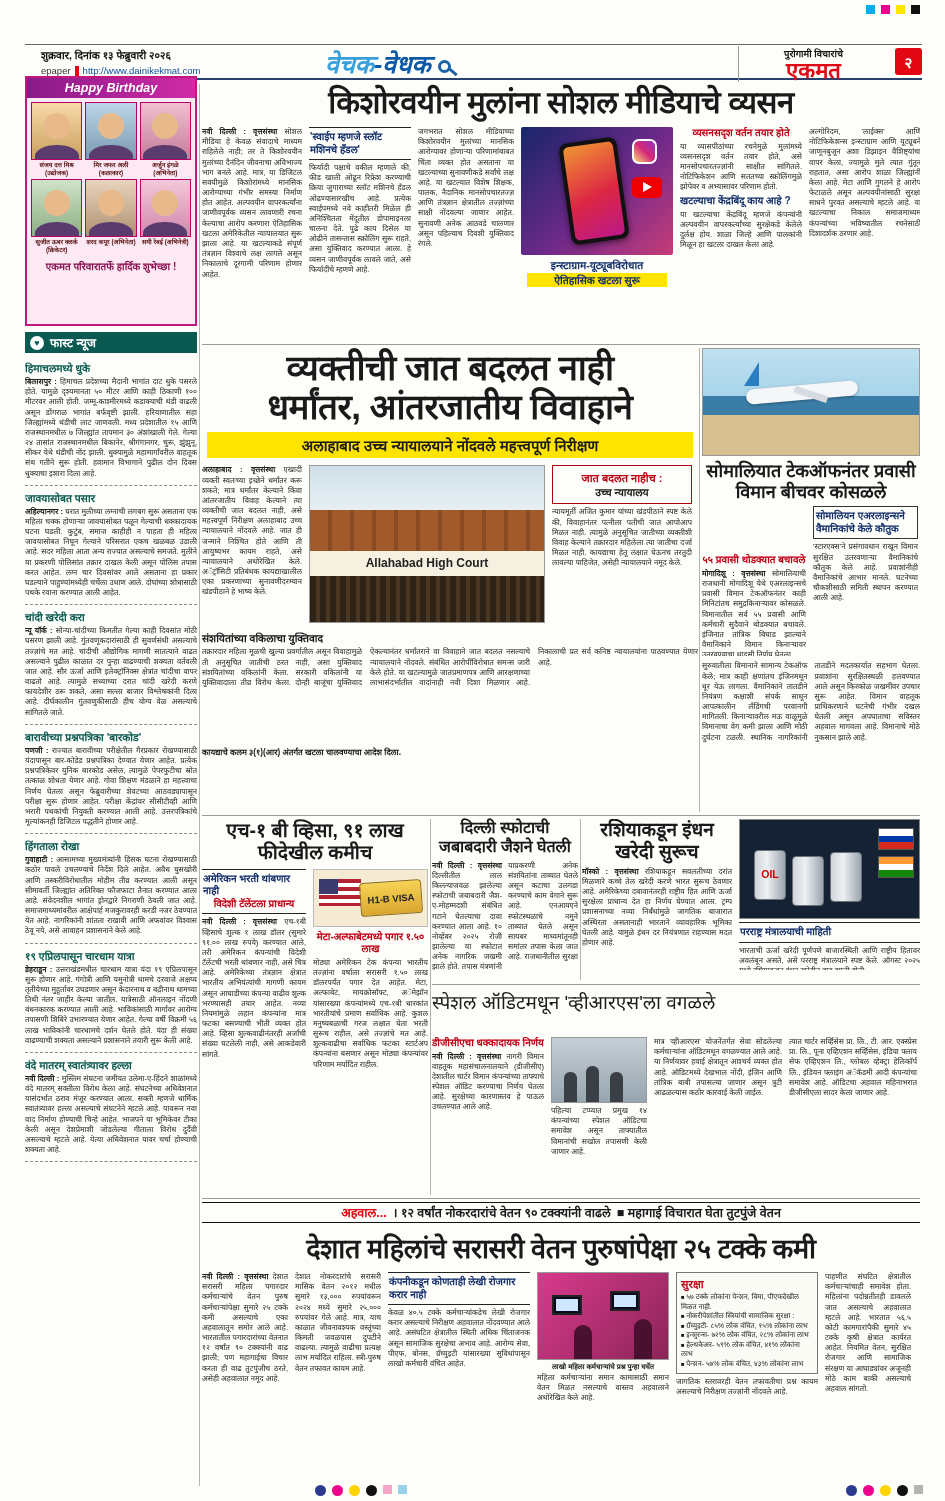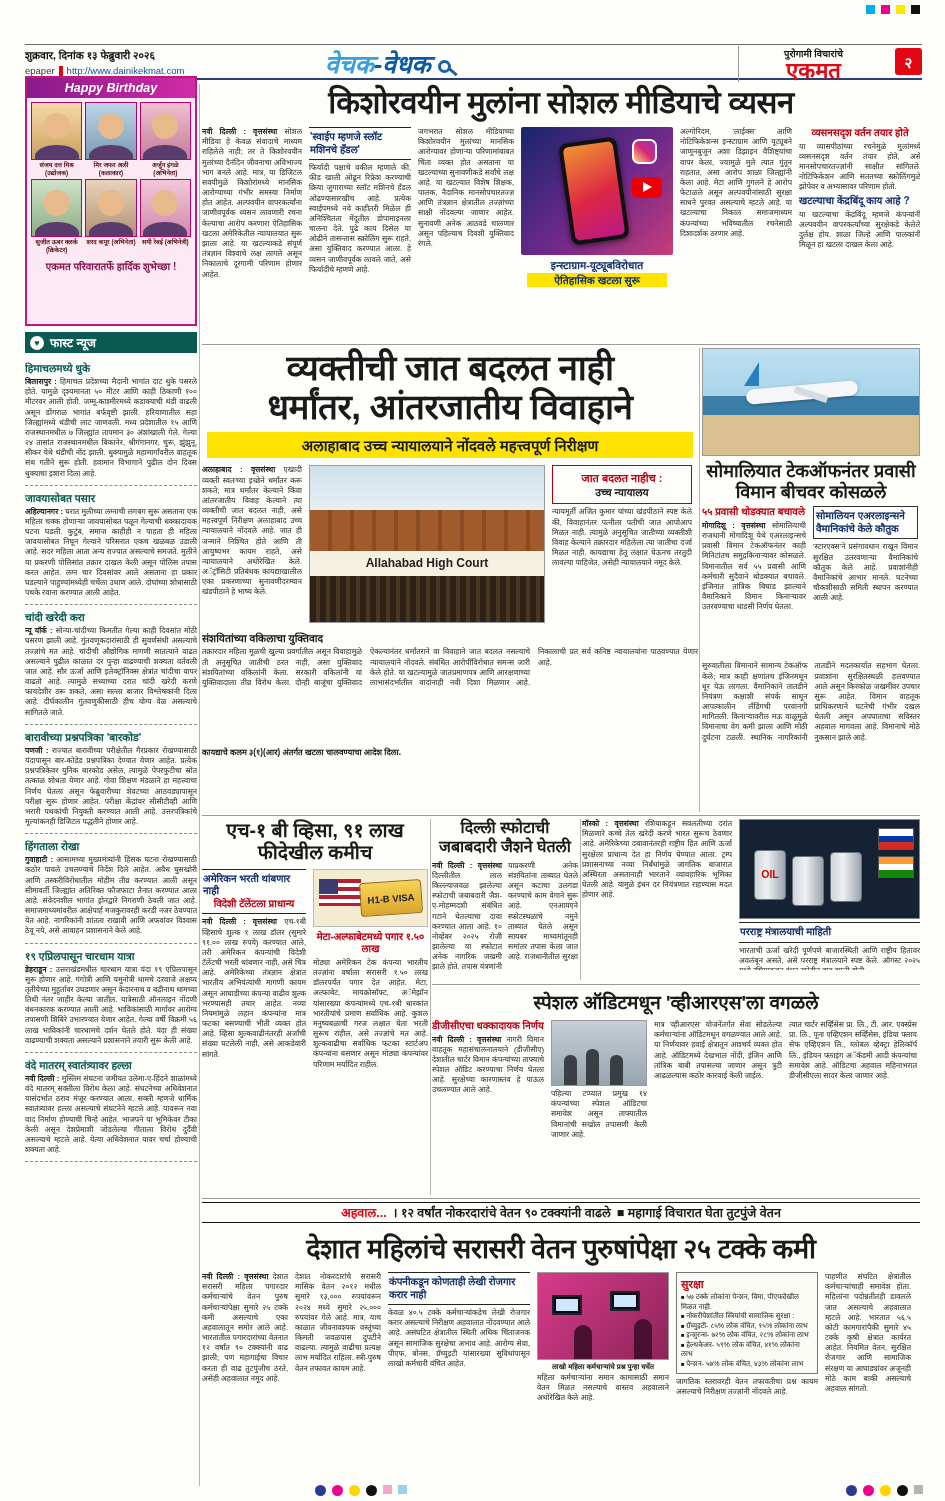--- a/index.html
+++ b/index.html
@@ -14,21 +14,21 @@
   .clip { overflow:hidden; }
 
   
   .marks { position:absolute; display:flex; gap:6px; }
   .marks .sq { width:9px; height:9px; }
   .marks .ci { width:11px; height:11px; border-radius:50%; }
 
   
   .topbar { position:absolute; left:25px; top:44px; width:897px; height:36px;
             border-top:1px solid #666; border-bottom:2px solid #27406e; }
-  .hdr-left { position:absolute; left:0; top:3px; }
+  .hdr-left { position:absolute; left:16px; top:3px; }
   .hdr-date { font-size:10.5px; font-weight:bold; color:#111; }
   .hdr-line2 { margin-top:3px; font-size:9.5px; color:#333; display:flex; align-items:center; gap:4px; }
   .hdr-sep { display:inline-block; width:4px; height:10px; background:#e30613; }
   .hdr-url { color:#0a4f9e; }
   .hdr-logo { position:absolute; left:300px; top:1px; width:320px; font-size:25px; font-weight:bold; font-style:italic; }
   .lg1 { color:#3aa0dc; } .lg2 { color:#0c5aa6; }
   .mag { display:inline-block; width:13px; height:13px; border:3px solid #1a63a8; border-radius:50%; position:relative; margin-left:7px; }
   .mag:after { content:""; position:absolute; width:11px; height:3px; background:#1a63a8; transform:rotate(40deg); right:-10px; bottom:-3px; }
   .hdr-right { position:absolute; right:34px; top:1px; width:150px; text-align:center; border-left:1px solid #999; padding-top:1px; }
   .hdr-tag { font-size:9.5px; font-weight:bold; color:#111; }
@@ -122,21 +122,21 @@
 
   
   .rus-h2 { font-size:19px; font-weight:bold; line-height:1.15; text-align:center; margin-bottom:4px; }
   .img-oil { position:relative; width:100%; height:100px; background:#152233; overflow:hidden; border:1px solid #888; }
   .barrel { position:absolute; width:32px; height:50px; background:linear-gradient(90deg,#cfd4d9,#eef1f3 40%,#9aa3ad); border-radius:4px; border:1px solid #6a737c; }
   .oil-lbl { position:absolute; left:0; right:0; top:17px; text-align:center; font-weight:bold; color:#c00; font-size:10.5px; }
   .flag-ru { position:absolute; right:5px; top:8px; width:36px; height:22px; background:linear-gradient(#fff 0 33%,#0039a6 33% 66%,#d52b1e 66%); border:1px solid #555; }
   .flag-in { position:absolute; right:5px; top:36px; width:36px; height:22px; background:linear-gradient(#ff9933 0 33%,#fff 33% 66%,#138808 66%); border:1px solid #555; }
 
   
-  .vrs-h2 { font-size:19px; font-weight:bold; text-align:center; margin-bottom:5px; }
+  .vrs-h2 { font-size:19px; font-weight:normal; margin-bottom:22px; }
   .img-vrs { width:100%; height:66px; background:linear-gradient(#c6cfd6,#97a5af); position:relative; overflow:hidden; border:1px solid #999; margin-bottom:3px; }
   .fig { position:absolute; bottom:0; width:13px; height:30px; border-radius:6px 6px 0 0; background:#3a3f46; }
 
   
   .w-kicker { height:21px; border-top:1.5px solid #111; border-bottom:1.5px solid #111; display:flex; align-items:center; justify-content:center;
               gap:6px; font-size:12.5px; font-weight:bold; }
   .w-kicker .red { color:#e30613; }
   .women-h1 { font-size:27px; font-weight:bold; text-align:center; margin:6px 0 6px 0; letter-spacing:-.4px; }
   .img-women { width:100%; height:88px; background:linear-gradient(130deg,#d83a8c,#8c2558); position:relative; overflow:hidden; border:1px solid #999; }
   .mon { position:absolute; width:30px; height:20px; background:#0a0a1e; border:2px solid #222; }
@@ -283,28 +283,28 @@
         <div class="img-phone">
           <div class="phone">
               <div class="phone-scr"></div>
             </div>
           <div class="ig"></div>
           <div class="yt"></div>
         </div>
         <div class="cap1">इन्स्टाग्राम-यूट्यूबविरोधात</div>
         <span class="cap2">ऐतिहासिक खटला सुरू</span>
       </div>
-      <div style="flex:0 0 112px;" class="clip">
-        <p class="bt">अल्गोरिदम, 'लाईक्स' आणि नोटिफिकेशन्स इन्स्टाग्राम आणि यूट्यूबने जाणूनबुजून अशा डिझाइन वैशिष्ट्यांचा वापर केला, ज्यामुळे मुले त्यात गुंतून राहतात, असा आरोप शाळा जिल्ह्यांनी केला आहे. मेटा आणि गुगलने हे आरोप फेटाळले असून अल्पवयीनांसाठी सुरक्षा साधने पुरवत असल्याचे म्हटले आहे. या खटल्याचा निकाल समाजमाध्यम कंपन्यांच्या भविष्यातील रचनेसाठी दिशादर्शक ठरणार आहे.</p>
-      </div>
       <div style="flex:0 0 122px;" class="clip">
         <div class="subred" style="margin-bottom:2px;">व्यसनसदृश वर्तन तयार होते</div>
         <p class="bt">या व्यासपीठांच्या रचनेमुळे मुलांमध्ये व्यसनसदृश वर्तन तयार होते, असे मानसोपचारतज्ज्ञांनी साक्षीत सांगितले. नोटिफिकेशन आणि सततच्या स्क्रोलिंगमुळे झोपेवर व अभ्यासावर परिणाम होतो.</p>
         <div class="subnavy" style="margin:3px 0 2px 0;">खटल्याचा केंद्रबिंदू काय आहे ?</div>
         <p class="bt">या खटल्याचा केंद्रबिंदू म्हणजे कंपन्यांनी अल्पवयीन वापरकर्त्यांच्या सुरक्षेकडे केलेले दुर्लक्ष होय. शाळा जिल्हे आणि पालकांनी मिळून हा खटला दाखल केला आहे.</p>
+      </div>
+      <div style="flex:0 0 112px;" class="clip">
+        <p class="bt">अल्गोरिदम, 'लाईक्स' आणि नोटिफिकेशन्स इन्स्टाग्राम आणि यूट्यूबने जाणूनबुजून अशा डिझाइन वैशिष्ट्यांचा वापर केला, ज्यामुळे मुले त्यात गुंतून राहतात, असा आरोप शाळा जिल्ह्यांनी केला आहे. मेटा आणि गुगलने हे आरोप फेटाळले असून अल्पवयीनांसाठी सुरक्षा साधने पुरवत असल्याचे म्हटले आहे. या खटल्याचा निकाल समाजमाध्यम कंपन्यांच्या भविष्यातील रचनेसाठी दिशादर्शक ठरणार आहे.</p>
       </div>
     </div>
   </div>
 
   <div class="sec" style="left:202px; top:348px; width:496px; height:464px;">
     <div class="caste-h1">
       <div>व्यक्तीची जात बदलत नाही</div>
       <div>धर्मांतर, आंतरजातीय विवाहाने</div>
     </div>
     <div class="kicker">अलाहाबाद उच्च न्यायालयाने नोंदवले महत्त्वपूर्ण निरीक्षण</div>
@@ -338,21 +338,21 @@
       <div class="pl-sky"></div>
         <div class="pl-sea"></div>
         <div class="pl-sand"></div>
       <div class="pl-tail"></div>
       <div class="pl-body"></div>
       <div class="pl-wing"></div>
     </div>
     <div class="som-h2">सोमालियात टेकऑफनंतर प्रवासी विमान बीचवर कोसळले</div>
     <div class="cols">
       <div style="flex:0 0 104px; height:150px;" class="clip">
-        <div class="subred" style="text-align:left; margin-bottom:2px;">५५ प्रवासी थोडक्यात बचावले</div>
+        <div class="subred" style="text-align:center; margin-bottom:2px;margin-top:48px;">५५ प्रवासी थोडक्यात बचावले</div>
         <p class="bt"><b class="dl">मोगादिशू : वृत्तसंस्था</b> <span>सोमालियाची राजधानी मोगादिशू येथे एअरलाइन्सचे प्रवासी विमान टेकऑफनंतर काही मिनिटांतच समुद्रकिनाऱ्यावर कोसळले. विमानातील सर्व ५५ प्रवासी आणि कर्मचारी सुदैवाने थोडक्यात बचावले. इंजिनात तांत्रिक बिघाड झाल्याने वैमानिकाने विमान किनाऱ्यावर उतरवण्याचा धाडसी निर्णय घेतला.</span></p>
       </div>
       <div style="flex:0 0 105px; height:150px;" class="clip">
         <div class="som-box subnavy">सोमालियन एअरलाइन्सने वैमानिकांचे केले कौतुक</div>
         <p class="bt">'स्टारएक्स'ने प्रसंगावधान राखून विमान सुरक्षित उतरवणाऱ्या वैमानिकांचे कौतुक केले आहे. प्रवाशांनीही वैमानिकांचे आभार मानले. घटनेच्या चौकशीसाठी समिती स्थापन करण्यात आली आहे.</p>
       </div>
     </div>
     <div class="som-bottom bt">सुरुवातीला विमानाने सामान्य टेकऑफ केले; मात्र काही क्षणांतच इंजिनमधून धूर येऊ लागला. वैमानिकाने तातडीने नियंत्रण कक्षाशी संपर्क साधून आपत्कालीन लँडिंगची परवानगी मागितली. किनाऱ्यावरील मऊ वाळूमुळे विमानाचा वेग कमी झाला आणि मोठी दुर्घटना टळली. स्थानिक नागरिकांनी तातडीने मदतकार्यात सहभाग घेतला. प्रवाशांना सुरक्षितस्थळी हलवण्यात आले असून किरकोळ जखमींवर उपचार सुरू आहेत. विमान वाहतूक प्राधिकरणाने घटनेची गंभीर दखल घेतली असून अपघाताचा सविस्तर अहवाल मागवला आहे. विमानाचे मोठे नुकसान झाले आहे.</div>
   </div>
 
@@ -381,20 +381,21 @@
     <div class="delhi-h2">दिल्ली स्फोटाची जबाबदारी जैशने घेतली</div>
     <div class="delhi-body bt">
       <b class="dl">नवी दिल्ली : वृत्तसंस्था</b>
       <span>दिल्लीतील लाल किल्ल्याजवळ झालेल्या स्फोटाची जबाबदारी जैश-ए-मोहम्मदशी संबंधित गटाने घेतल्याचा दावा करण्यात आला आहे. १० नोव्हेंबर २०२५ रोजी झालेल्या या स्फोटात अनेक नागरिक जखमी झाले होते. तपास यंत्रणांनी याप्रकरणी अनेक संशयितांना ताब्यात घेतले असून कटाचा उलगडा करण्याचे काम वेगाने सुरू आहे. एनआयएने स्फोटस्थळाचे नमुने ताब्यात घेतले असून सायबर माध्यमांतूनही समांतर तपास केला जात आहे. राजधानीतील सुरक्षा व्यवस्थेत मोठी वाढ करण्यात आली आहे.</span>
     </div>
   </div>
 
   <div class="sec" style="left:582px; top:819px; width:338px; height:161px;">
     <div class="cols">
       <div style="flex:0 0 150px; height:160px;" class="clip">
+        <div class="rus-h2">रशियाकडून इंधन खरेदी सुरूच</div>
         <p class="bt"><b class="dl">मॉस्को : वृत्तसंस्था</b> <span>रशियाकडून सवलतीच्या दरांत मिळणारे कच्चे तेल खरेदी करणे भारत सुरूच ठेवणार आहे. अमेरिकेच्या दबावानंतरही राष्ट्रीय हित आणि ऊर्जा सुरक्षेला प्राधान्य देत हा निर्णय घेण्यात आला. ट्रम्प प्रशासनाच्या नव्या निर्बंधांमुळे जागतिक बाजारात अस्थिरता असतानाही भारताने व्यावहारिक भूमिका घेतली आहे. यामुळे इंधन दर नियंत्रणात राहण्यास मदत होणार आहे.</span></p>
       </div>
       <div style="flex:0 0 181px;">
         <div class="img-oil">
           <div class="barrel" style="left:14px; top:30px;">
               <div class="oil-lbl">OIL</div>
             </div>
           <div class="barrel" style="left:52px; top:36px;"></div>
           <div class="barrel" style="left:90px; top:32px;"></div>
           <div class="flag-ru"></div>

